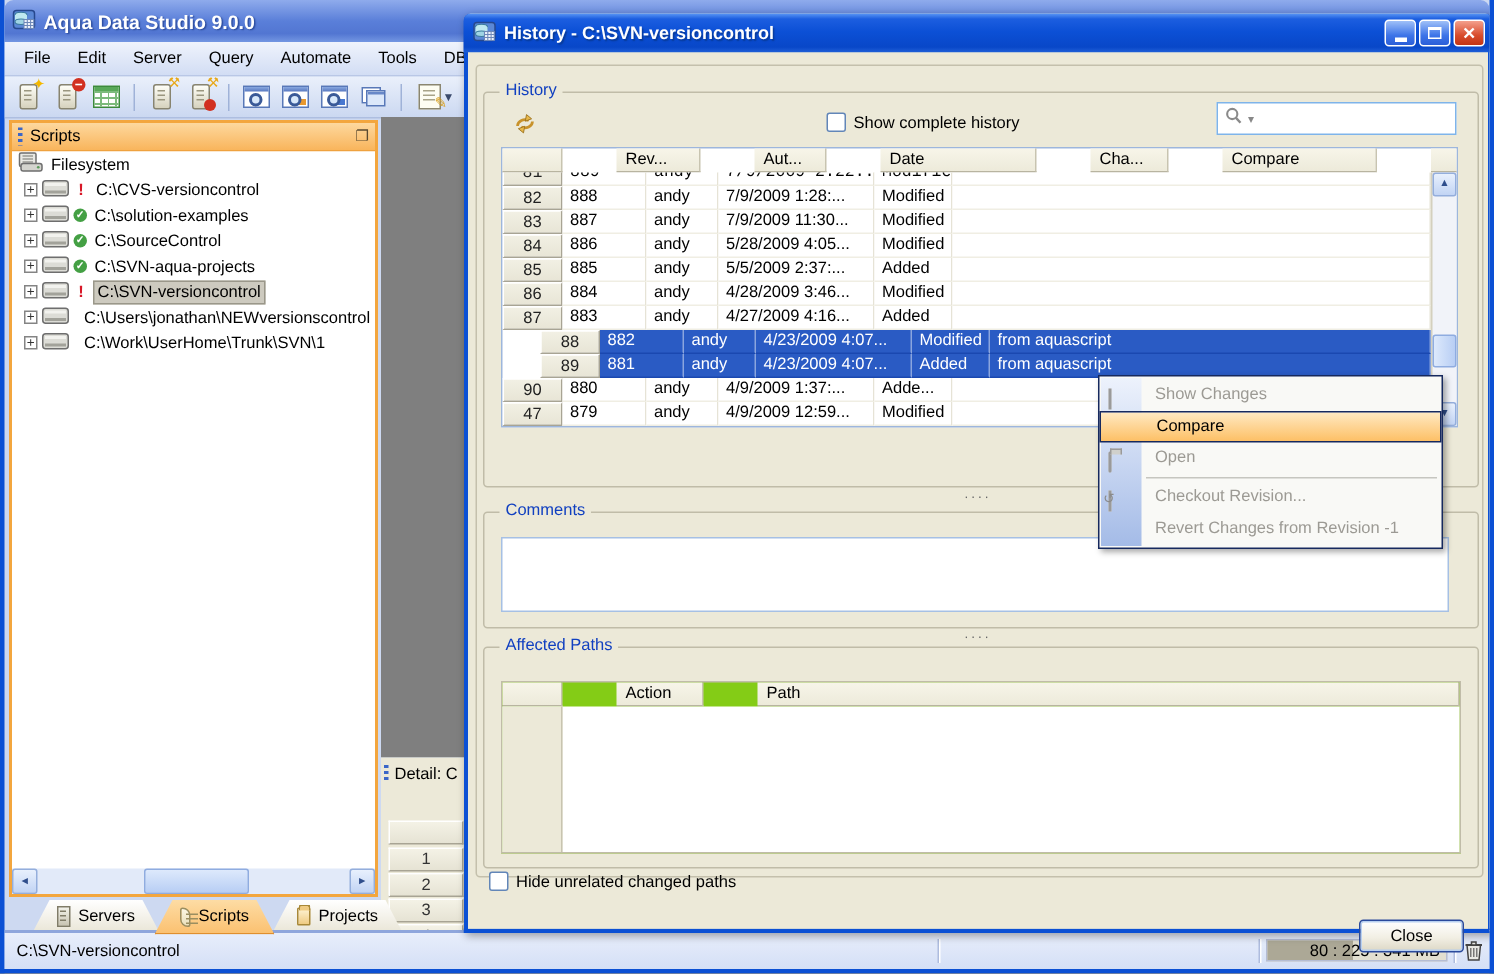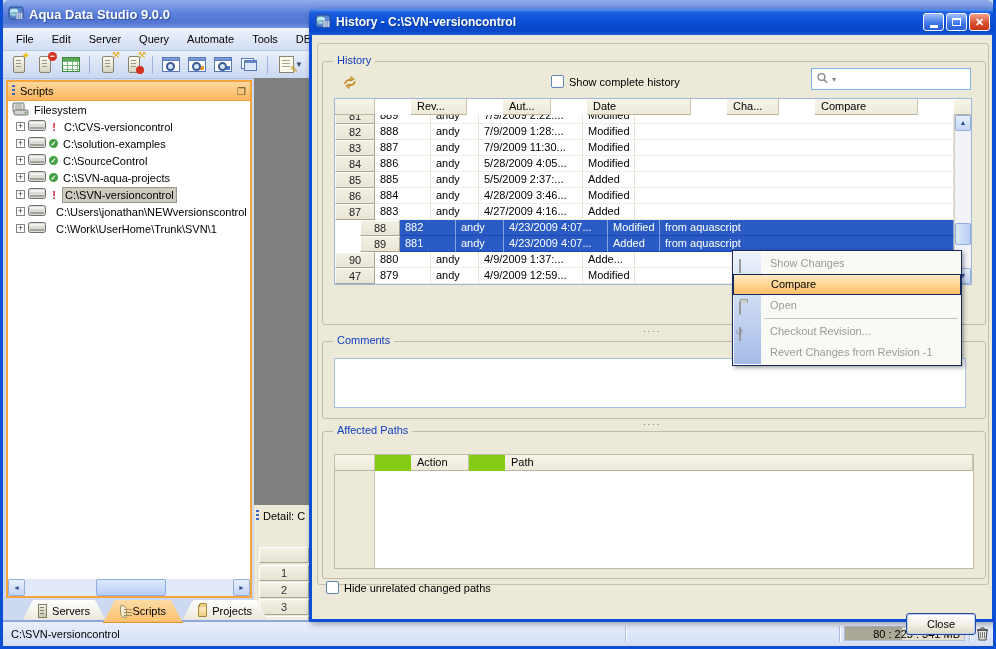--- a/index.html
+++ b/index.html
@@ -155,21 +155,21 @@
   .c-com{flex:1;min-width:0;}
   .c-fill{width:17px;flex:none;border-right:none;}
   .tbody{position:absolute;left:0;top:16px;right:17px;bottom:0;overflow:hidden;}
   .trow{display:flex;height:16px;}
   .td{box-sizing:border-box;padding:1px 0 0 5px;border-right:1px solid #E6E3D6;border-bottom:1px solid #F0EEE3;
     overflow:hidden;white-space:nowrap;background:#fff;}
   .td.n{width:40px;flex:none;background:linear-gradient(#F2F0E4,#E8E5D6);border:1px solid #fff;
     border-right-color:#A8A494;border-bottom-color:#A8A494;text-align:center;padding-left:0;color:#222;}
   .trow.sel .td{background:#2A5BC4;color:#fff;border-right-color:rgba(255,255,255,.45);border-bottom-color:#1A48B0;}
   .trow.sel .td.n{background:linear-gradient(#F2F0E4,#E8E5D6);color:#222;border-right-color:#A8A494;border-bottom-color:#A8A494;margin-left:25px;}
-  .rowclip-top{height:9px;overflow:hidden;}
+  .rowclip-top{height:9px;overflow:hidden;font-family:Liberation Mono, monospace;}
   .rowclip-top .trow{margin-top:-7px;}
 
   .vscroll{position:absolute;right:0;top:16px;width:17px;bottom:0;background:#F1F3F9;border-left:1px solid #D4D0BE;box-sizing:border-box;}
   .vbtn{position:absolute;left:0;width:16px;height:16px;background:linear-gradient(#E8F0FD,#C2D4F4);
     border:1px solid #94AEDC;border-radius:2px;box-sizing:border-box;font-size:7px;color:#2F4E8C;text-align:center;line-height:14px;}
   .vthumb{position:absolute;left:0;width:16px;height:22px;top:108px;border-radius:2px;
     background:linear-gradient(90deg,#DDE9FC,#B8CEF4);border:1px solid #8FACE0;box-sizing:border-box;}
 
   .splitter{position:absolute;left:300px;width:80px;text-align:center;color:#666;font-size:9px;letter-spacing:2px;height:8px;line-height:6px;}
   .splitter::after{content:"∙∙∙∙";}

